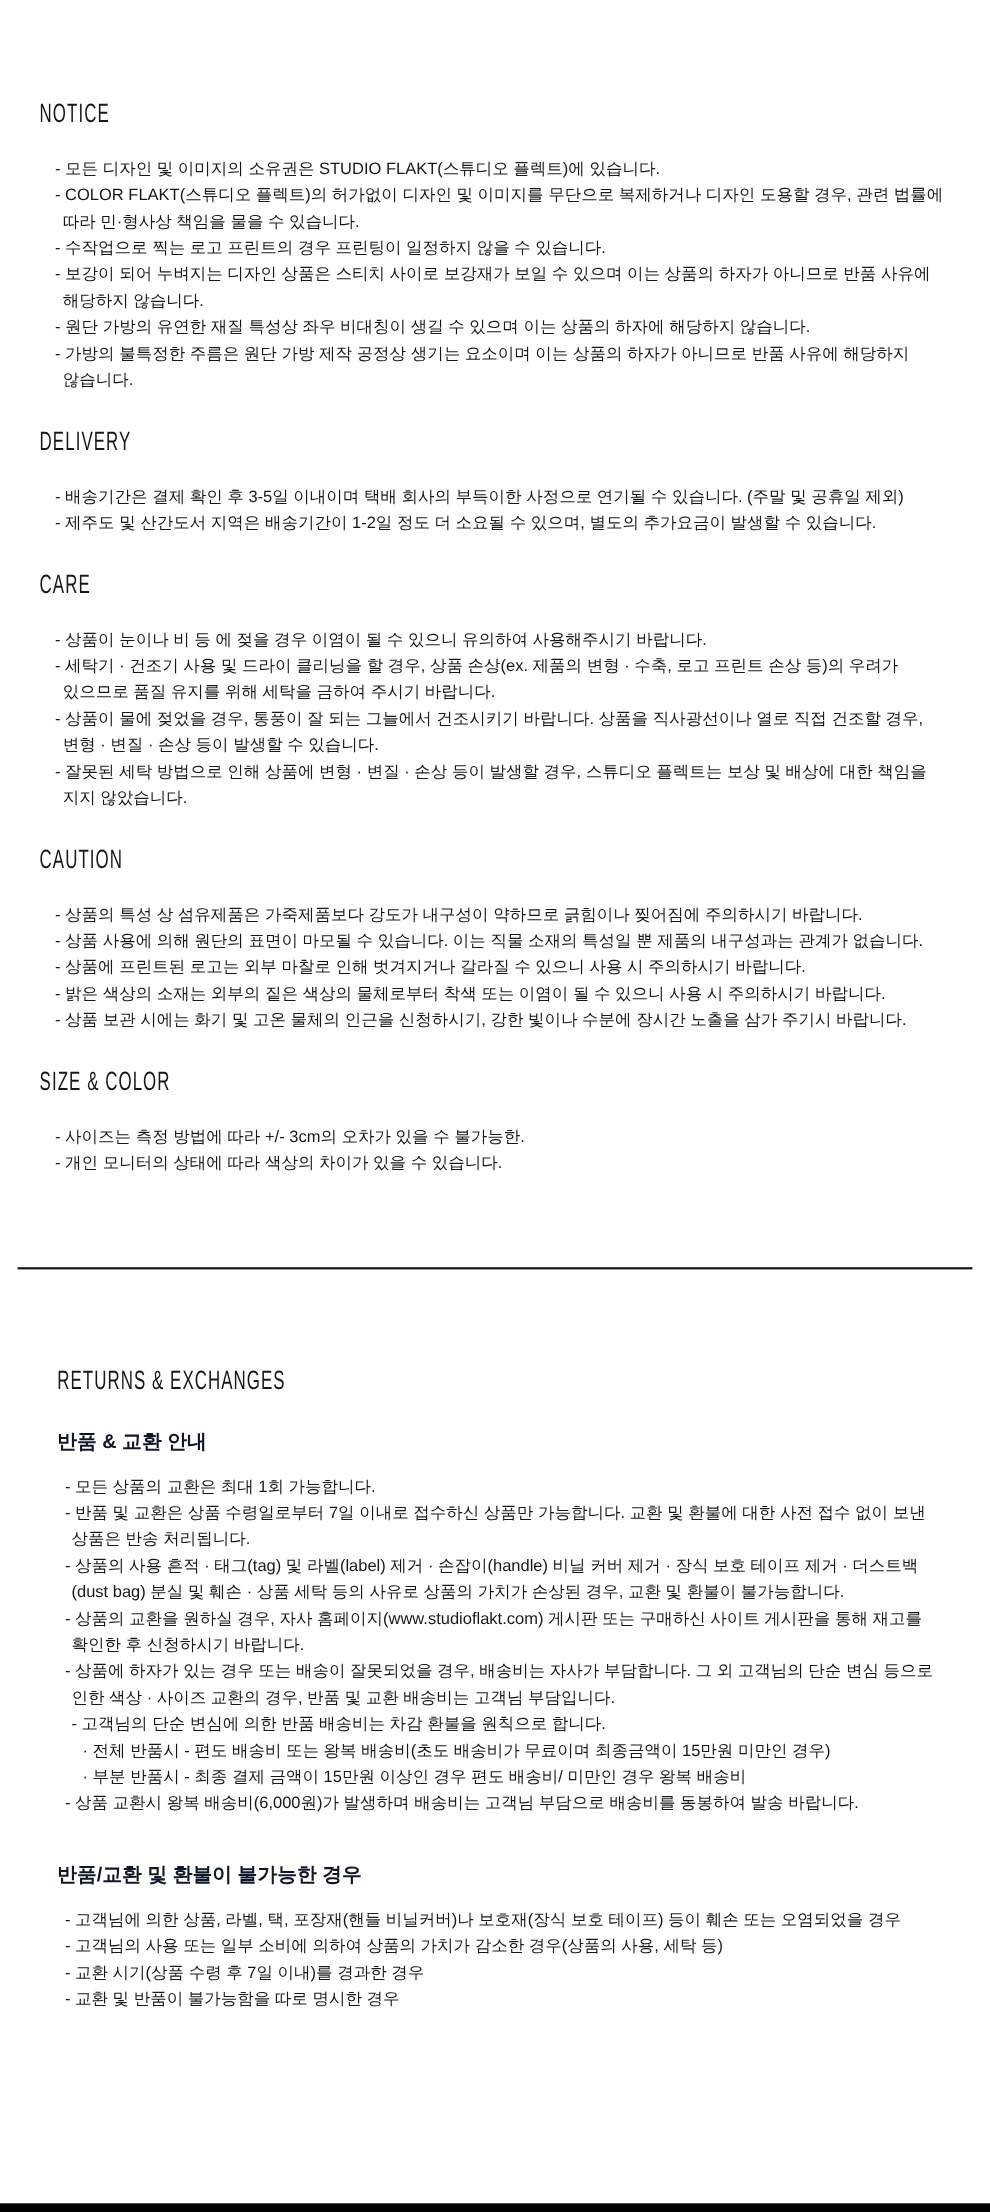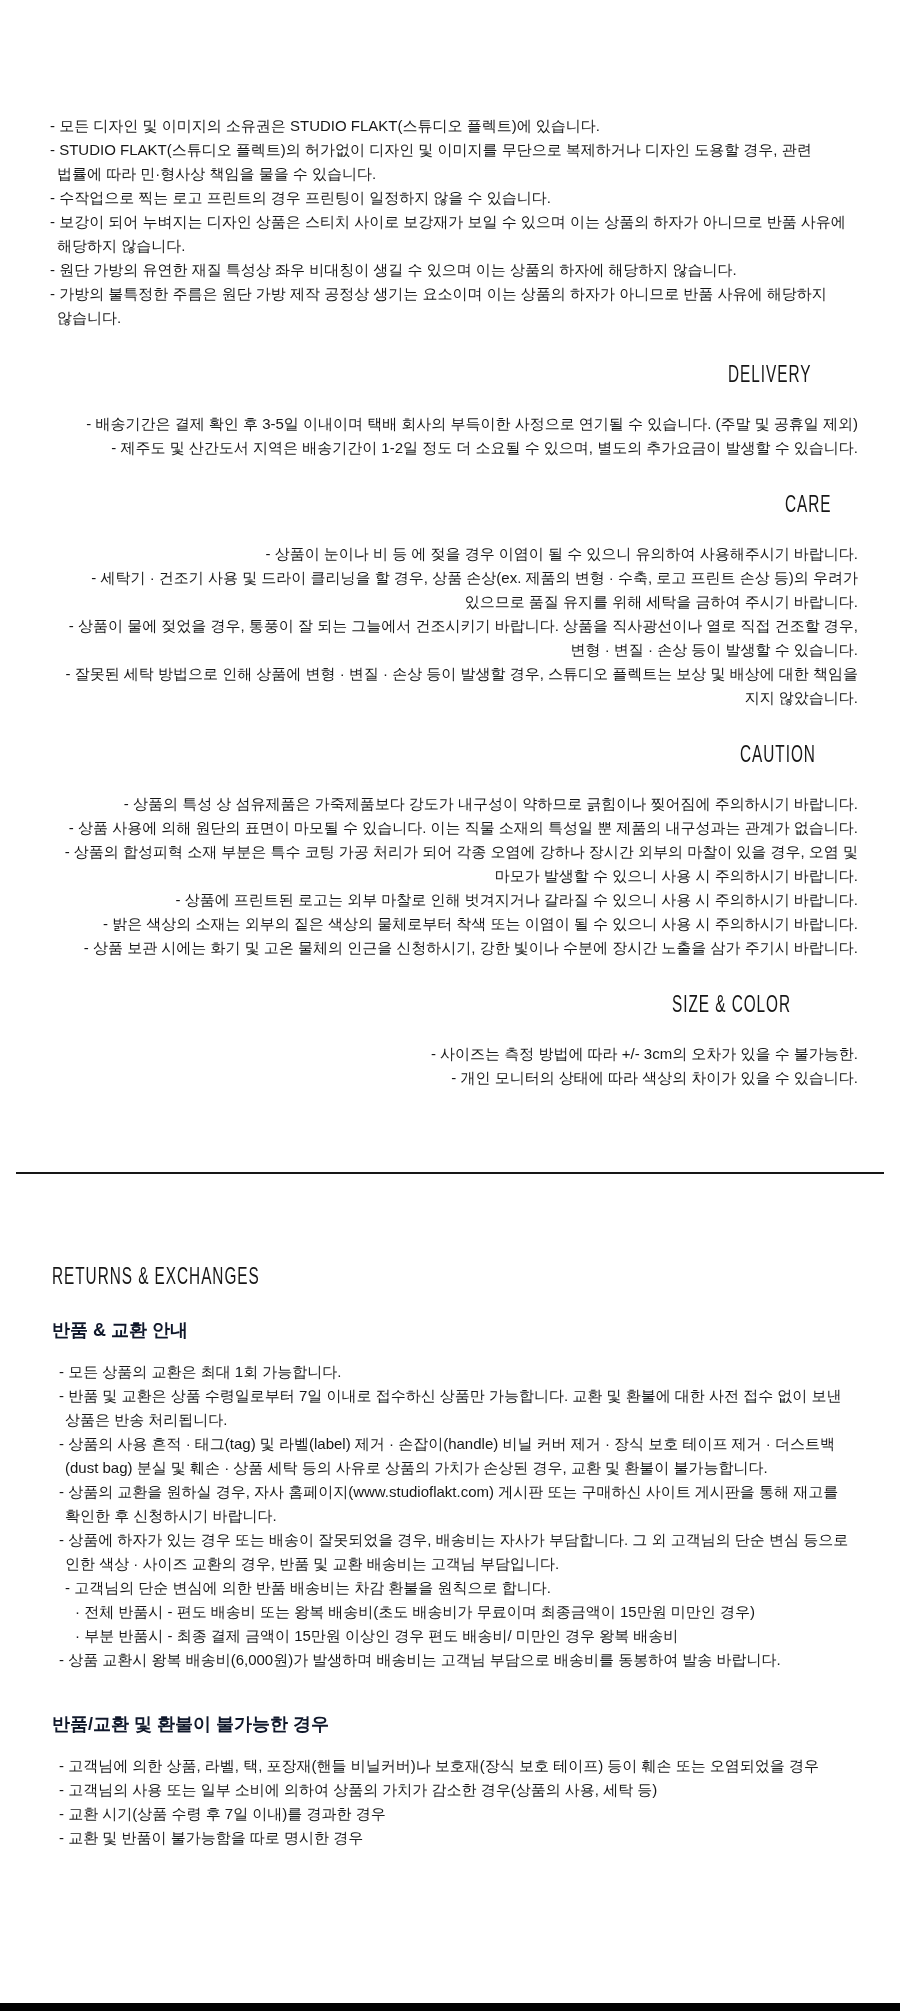--- a/index.html
+++ b/index.html
@@ -10,21 +10,21 @@
     color:#141414;
   }
   .page {
     position:relative;
     width:900px;
     height:2011px;
     background:#ffffff;
     overflow:hidden;
   }
   .top { padding:90px 42px 0 36px; }
-  .sec + .sec { margin-top:30px;text-align:right; }
+  .sec + .sec { margin-top:30px; }
   .sec-title {
     font-size:24px;
     font-weight:400;
     line-height:28px;
     color:#171717;
   }
   .condensed {
     display:inline-block;
     transform:scaleX(0.64);
     transform-origin:0 50%;
@@ -67,23 +67,24 @@
   }
 </style>
 </head>
 <body>
 
 <div class="page">
 
   <div class="top">
 
     <section class="sec">
+      <h2 class="sec-title"><span class="condensed">NOTICE</span></h2>
       <div class="items">
         <p class="item">- 모든 디자인 및 이미지의 소유권은 STUDIO FLAKT(스튜디오 플렉트)에 있습니다.</p>
-        <p class="item">- STUDIO FLAKT(스튜디오 플렉트)의 허가없이 디자인 및 이미지를 무단으로 복제하거나 디자인 도용할 경우, 관련 법률에 따라 민·형사상 책임을 물을 수 있습니다.</p>
+        <p class="item">- COLOR FLAKT(스튜디오 플렉트)의 허가없이 디자인 및 이미지를 무단으로 복제하거나 디자인 도용할 경우, 관련 법률에 따라 민·형사상 책임을 물을 수 있습니다.</p>
         <p class="item">- 수작업으로 찍는 로고 프린트의 경우 프린팅이 일정하지 않을 수 있습니다.</p>
         <p class="item">- 보강이 되어 누벼지는 디자인 상품은 스티치 사이로 보강재가 보일 수 있으며 이는 상품의 하자가 아니므로 반품 사유에 해당하지 않습니다.</p>
         <p class="item">- 원단 가방의 유연한 재질 특성상 좌우 비대칭이 생길 수 있으며 이는 상품의 하자에 해당하지 않습니다.</p>
         <p class="item">- 가방의 불특정한 주름은 원단 가방 제작 공정상 생기는 요소이며 이는 상품의 하자가 아니므로 반품 사유에 해당하지 않습니다.</p>
       </div>
     </section>
 
     <section class="sec">
       <h2 class="sec-title"><span class="condensed">DELIVERY</span></h2>
       <div class="items">
@@ -100,21 +101,20 @@
         <p class="item">- 상품이 물에 젖었을 경우, 통풍이 잘 되는 그늘에서 건조시키기 바랍니다. 상품을 직사광선이나 열로 직접 건조할 경우, 변형 · 변질 · 손상 등이 발생할 수 있습니다.</p>
         <p class="item">- 잘못된 세탁 방법으로 인해 상품에 변형 · 변질 · 손상 등이 발생할 경우, 스튜디오 플렉트는 보상 및 배상에 대한 책임을 지지 않았습니다.</p>
       </div>
     </section>
 
     <section class="sec">
       <h2 class="sec-title"><span class="condensed">CAUTION</span></h2>
       <div class="items">
         <p class="item">- 상품의 특성 상 섬유제품은 가죽제품보다 강도가 내구성이 약하므로 긁힘이나 찢어짐에 주의하시기 바랍니다.</p>
         <p class="item">- 상품 사용에 의해 원단의 표면이 마모될 수 있습니다. 이는 직물 소재의 특성일 뿐 제품의 내구성과는 관계가 없습니다.</p>
-        <p class="item">- 상품의 합성피혁 소재 부분은 특수 코팅 가공 처리가 되어 각종 오염에 강하나 장시간 외부의 마찰이 있을 경우, 오염 및 마모가 발생할 수 있으니 사용 시 주의하시기 바랍니다.</p>
         <p class="item">- 상품에 프린트된 로고는 외부 마찰로 인해 벗겨지거나 갈라질 수 있으니 사용 시 주의하시기 바랍니다.</p>
         <p class="item">- 밝은 색상의 소재는 외부의 짙은 색상의 물체로부터 착색 또는 이염이 될 수 있으니 사용 시 주의하시기 바랍니다.</p>
         <p class="item">- 상품 보관 시에는 화기 및 고온 물체의 인근을 신청하시기, 강한 빛이나 수분에 장시간 노출을 삼가 주기시 바랍니다.</p>
       </div>
     </section>
 
     <section class="sec">
       <h2 class="sec-title"><span class="condensed">SIZE &amp; COLOR</span></h2>
       <div class="items">
         <p class="item">- 사이즈는 측정 방법에 따라 +/- 3cm의 오차가 있을 수 불가능한.</p>

